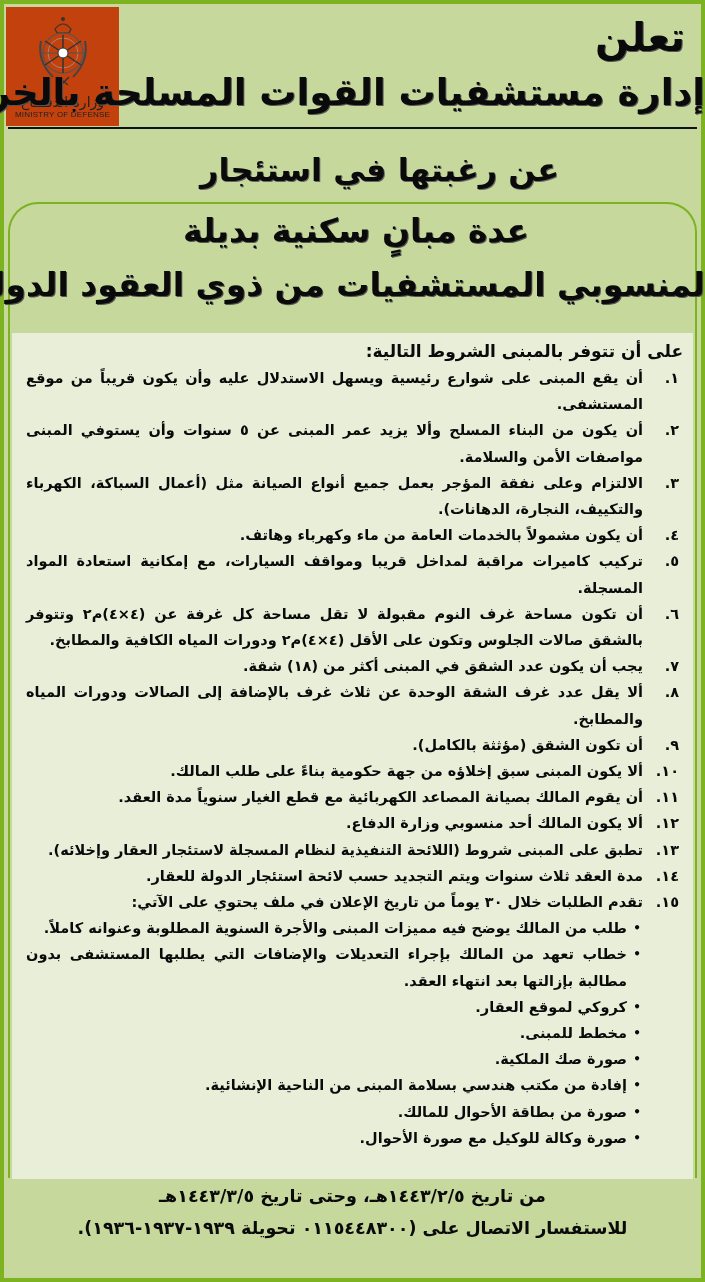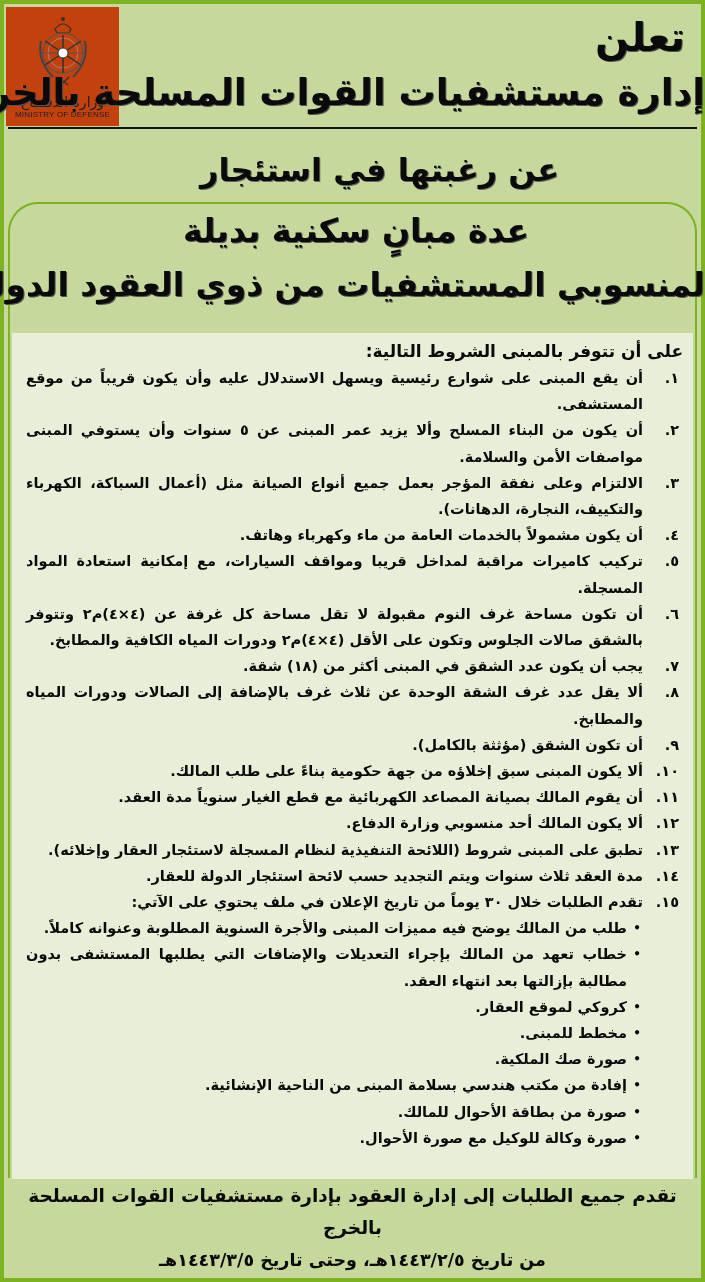--- a/index.html
+++ b/index.html
@@ -218,16 +218,15 @@
         <span class="doc-text">صورة من بطاقة الأحوال للمالك.</span>
       </li>
     <li class="doc">
         <span class="doc-bullet">•</span>
         <span class="doc-text">صورة وكالة للوكيل مع صورة الأحوال.</span>
       </li>
   </ul>
 </div>
 
 <div class="footer">
-  <div class="f1">تقدم جميع الطلبات إلى إدارة العقود بإدارة مستشفيات القوات المسلحة بالخرج</div>
   <div>من تاريخ ١٤٤٣/٢/٥هـ، وحتى تاريخ ١٤٤٣/٣/٥هـ</div>
   <div>للاستفسار الاتصال على (٠١١٥٤٤٨٣٠٠ تحويلة ١٩٣٩-١٩٣٧-١٩٣٦).</div>
 </div>
 
 </body></html>

